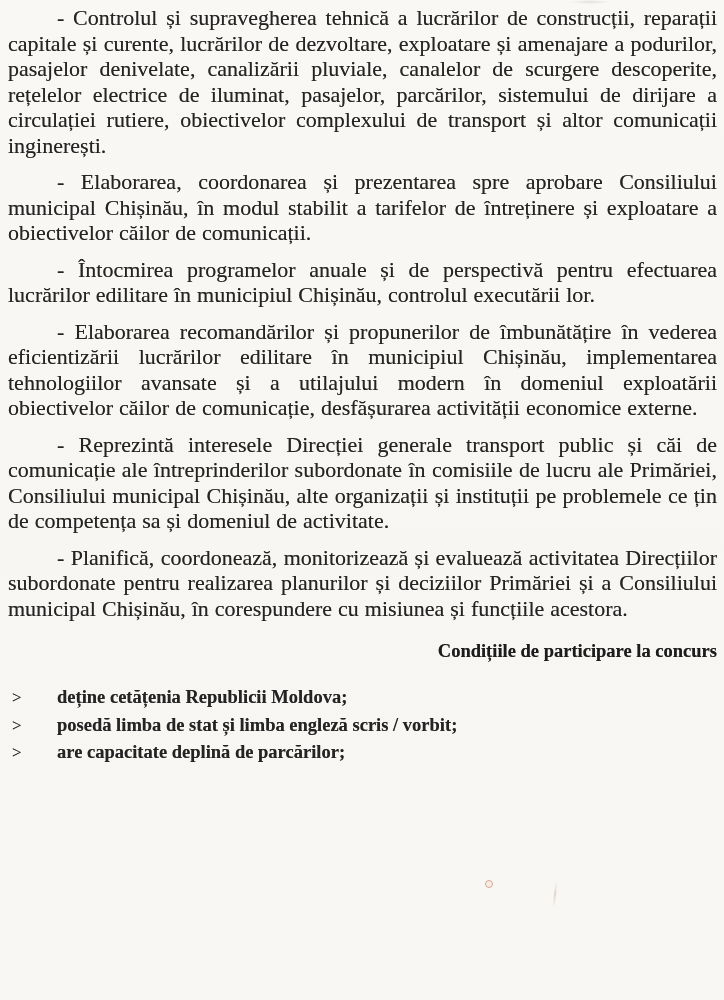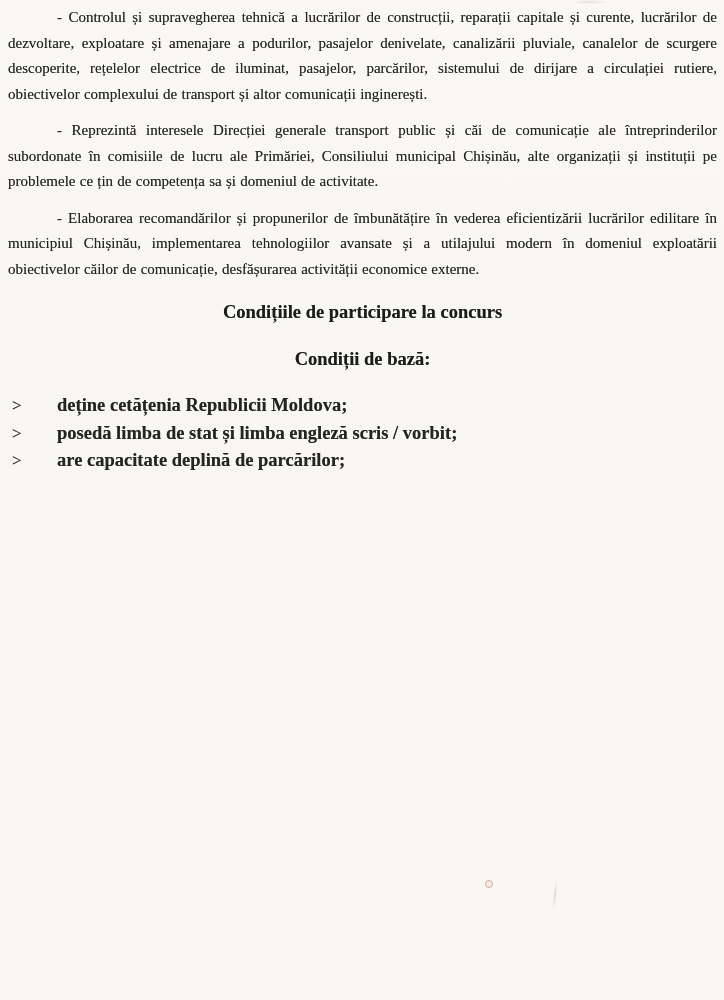--- a/index.html
+++ b/index.html
@@ -19,33 +19,33 @@
     position: relative;
     width: 100%;
     height: 100%;
     padding: 5px 7px 0 8px;
     box-sizing: border-box;
   }
   .para {
     margin: 0 0 11px 0;
     text-align: justify;
     text-indent: 49px;
-    font-size: 15px;
+    font-size: 22px;
     line-height: 25.5px;
     color: #242424;
     text-shadow: 0 0 0.5px rgba(45,45,45,0.55);
     word-spacing: 0.5px;
   }
   .heading {
     font-size: 18.5px;
     line-height: 26px;
     font-weight: bold;
     color: #1c1c1c;
     text-shadow: 0 0 0.6px rgba(30,30,30,0.6);
-    text-align: center;
+    text-align: right;
     text-indent: 0;
   }
   .heading-participation { margin: 17px 0 0 0; }
   .heading-base { margin: 21px 0 0 0; }
   .req-list {
     margin-top: 20px;
   }
   .req-row {
     display: flex;
     align-items: baseline;
@@ -94,26 +94,28 @@
     height: 4px;
     background: radial-gradient(ellipse at center, rgba(150,150,150,0.25), rgba(150,150,150,0) 70%);
   }
 </style>
 </head>
 <body>
 
 <div class="page">
 
   <p class="para">- Controlul și supravegherea tehnică a lucrărilor de construcții, reparații capitale și curente, lucrărilor de dezvoltare, exploatare și amenajare a podurilor, pasajelor denivelate, canalizării pluviale, canalelor de scurgere descoperite, rețelelor electrice de iluminat, pasajelor, parcărilor, sistemului de dirijare a circulației rutiere, obiectivelor complexului de transport și altor comunicații inginerești.</p>
+  <p class="para">- Elaborarea, coordonarea și prezentarea spre aprobare Consiliului municipal Chișinău, în modul stabilit a tarifelor de întreținere și exploatare a obiectivelor căilor de comunicații.</p>
+  <p class="para">- Întocmirea programelor anuale și de perspectivă pentru efectuarea lucrărilor edilitare în municipiul Chișinău, controlul executării lor.</p>
+  <p class="para">- Elaborarea recomandărilor și propunerilor de îmbunătățire în vederea eficientizării lucrărilor edilitare în municipiul Chișinău, implementarea tehnologiilor avansate și a utilajului modern în domeniul exploatării obiectivelor căilor de comunicație, desfășurarea activității economice externe.</p>
   <p class="para">- Reprezintă interesele Direcției generale transport public și căi de comunicație ale întreprinderilor subordonate în comisiile de lucru ale Primăriei, Consiliului municipal Chișinău, alte organizații și instituții pe problemele ce țin de competența sa și domeniul de activitate.</p>
-  <p class="para">- Elaborarea recomandărilor și propunerilor de îmbunătățire în vederea eficientizării lucrărilor edilitare în municipiul Chișinău, implementarea tehnologiilor avansate și a utilajului modern în domeniul exploatării obiectivelor căilor de comunicație, desfășurarea activității economice externe.</p>
+  <p class="para">- Planifică, coordonează, monitorizează și evaluează activitatea Direcțiilor subordonate pentru realizarea planurilor și deciziilor Primăriei și a Consiliului municipal Chișinău, în corespundere cu misiunea și funcțiile acestora.</p>
 
   <div class="heading heading-participation">Condițiile de participare la concurs</div>
 
-  <div class="heading heading-base">Condiții de bază:</div>
 
   <div class="req-list">
     <div class="req-row">
       <span class="req-marker">&gt;</span>
       <span class="req-text">deține cetățenia Republicii Moldova;</span>
     </div>
     <div class="req-row">
       <span class="req-marker">&gt;</span>
       <span class="req-text">posedă limba de stat și limba engleză scris / vorbit;</span>
     </div>

